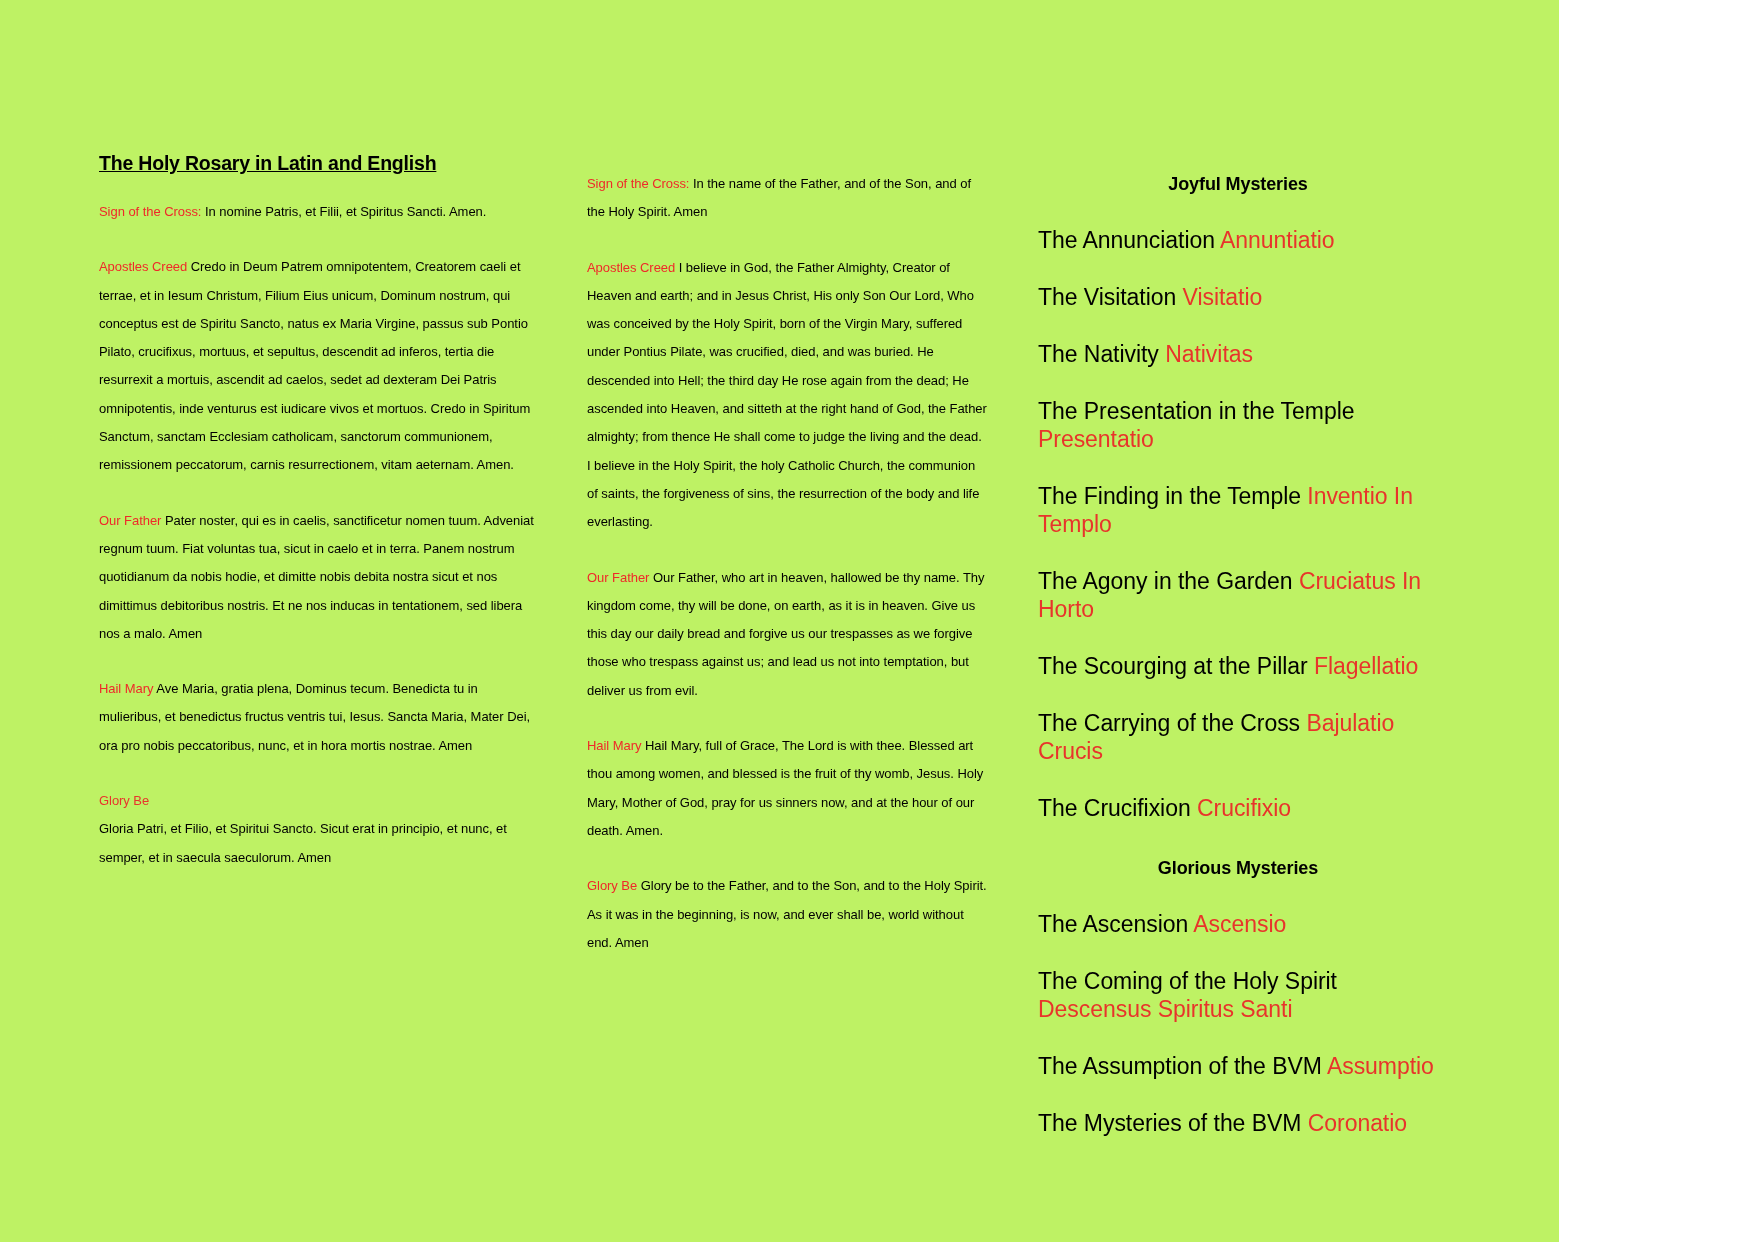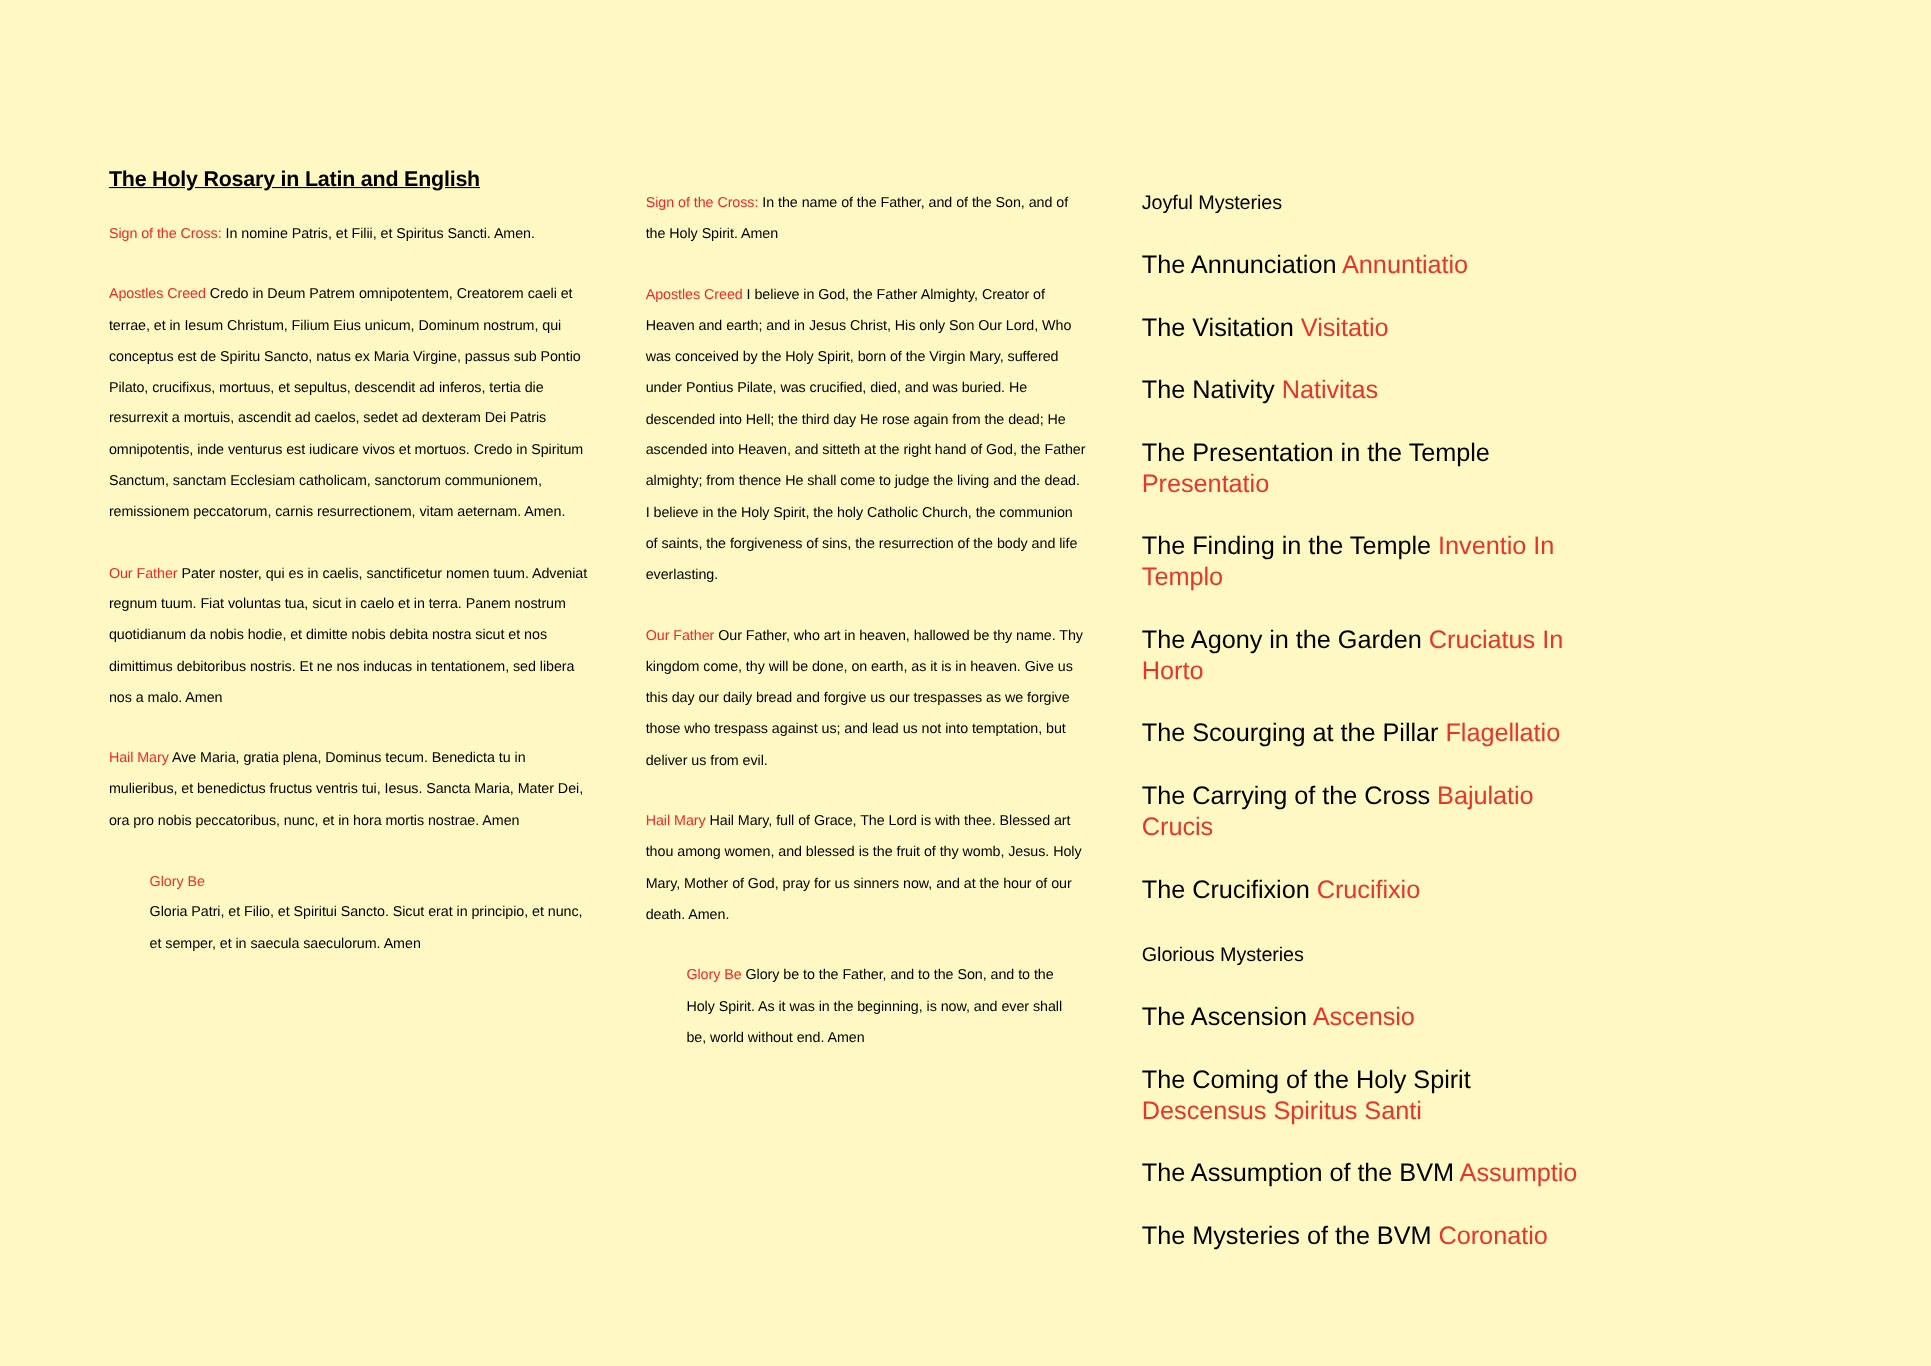--- a/index.html
+++ b/index.html
@@ -13,23 +13,23 @@
     height: 1242px;
     font-family: "Liberation Sans", sans-serif;
     color: #000000;
     overflow: hidden;
     position: relative;
   }
   .page {
     position: absolute;
     left: 0;
     top: 0;
-    width: 1755px;
+    width: 1559px;
     height: 1242px;
-    background: #fef9c3;
+    background: #bef264;
   }
   .columns {
     position: absolute;
     left: 99px;
     top: 150px;
     width: 1400px;
   }
   .col {
     position: absolute;
     top: 0;
@@ -47,39 +47,40 @@
     white-space: nowrap;
   }
 
   .prayer {
     margin: 0 0 27px 0;
     font-size: 13px;
     line-height: 28.3px;
     letter-spacing: -0.05px;
     text-align: left;
   }
-  .prayer:last-child { margin-bottom: 0; margin-left: 37px; }
+  .prayer:last-child { margin-bottom: 0; }
 
   .label {
     color: #ef2929;
   }
 
   .block-label {
     display: block;
     color: #e8342b;
   }
 
   
   .myst-group { margin: 0; }
   .myst-heading {
     font-size: 18px;
-    font-weight: normal;
+    font-weight: bold;
     letter-spacing: -0.1px;
     margin: 0 0 30px 0;
     line-height: 24px;
+    text-align: center;
   }
   .myst-heading.spaced-top { margin-top: 34px; }
   .myst-item {
     font-size: 23px;
     line-height: 28px;
     letter-spacing: -0.05px;
     margin: 0 0 29px 0;
   }
   .myst-item .lat {
     color: #e8342b;

